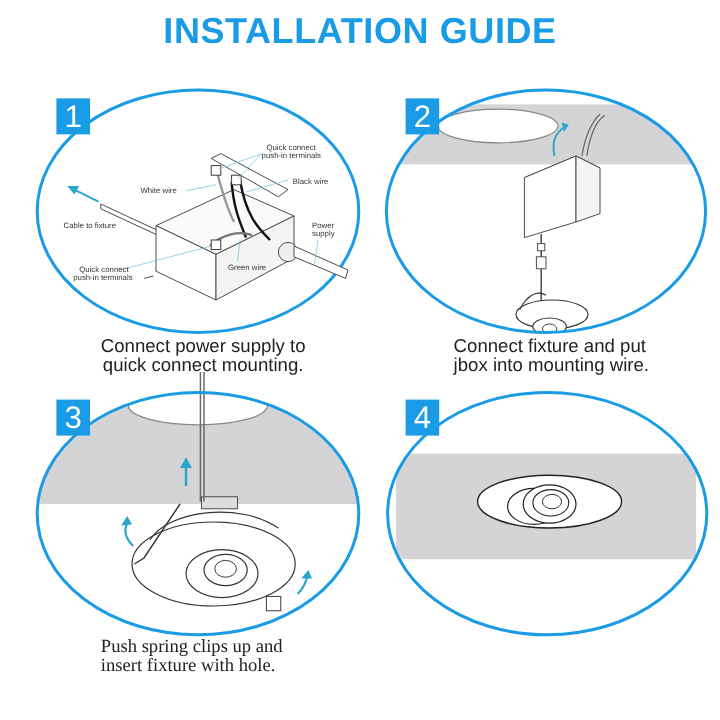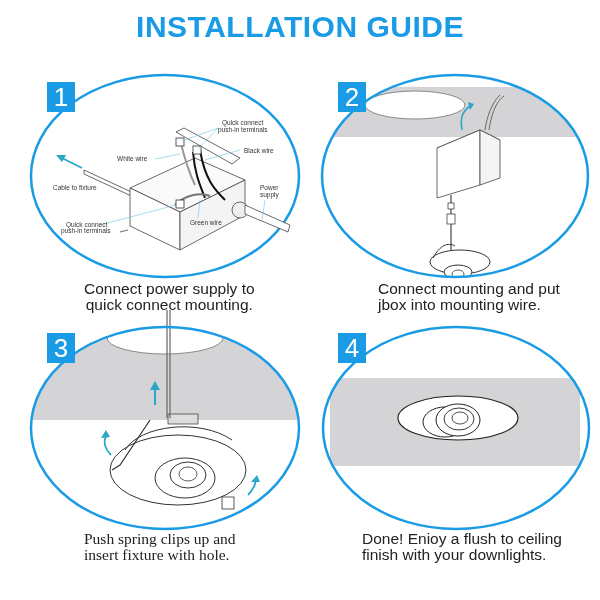--- a/index.html
+++ b/index.html
@@ -100,21 +100,21 @@
 
       <ellipse cx="460" cy="262" rx="30" ry="12" fill="#fff" stroke="#333" stroke-width="1"></ellipse>
       <ellipse cx="458" cy="272" rx="14" ry="7" fill="#fff" stroke="#333" stroke-width="1"></ellipse>
       <ellipse cx="458" cy="274" rx="6" ry="4" fill="#fff" stroke="#333" stroke-width="0.8"></ellipse>
       <path d="M433 258 C440 245 448 242 455 246" stroke="#333" stroke-width="1" fill="none"></path>
     </g>
     <ellipse cx="455" cy="176" rx="133" ry="101" fill="none" stroke="#1a9be6" stroke-width="2.5"></ellipse>
   </svg>
   <div class="badge" style="left:338px;top:82px;">2</div>
   <div class="caption" style="left:378px;top:281px;">
-    <div>Connect mounting and put</div>
+    <div>Connect fixture and put</div>
     <div>jbox into mounting wire.</div>
   </div>
 </div>
 
 <div class="panel" style="left:0;top:0;width:600px;height:600px;">
   <svg width="300" height="560">
     <defs>
       <clipPath id="clip3">
           <ellipse cx="165" cy="428" rx="134" ry="101"></ellipse>
         </clipPath>
@@ -164,17 +164,13 @@
       <rect x="330" y="378" width="250" height="88" fill="#d4d4d6"></rect>
       <ellipse cx="458" cy="418" rx="60" ry="22" fill="#fff" stroke="#222" stroke-width="1.2"></ellipse>
       <ellipse cx="445" cy="422" rx="22" ry="15" fill="#fff" stroke="#222" stroke-width="1"></ellipse>
       <ellipse cx="458" cy="420" rx="22" ry="16" fill="#fff" stroke="#222" stroke-width="1"></ellipse>
       <ellipse cx="459" cy="419" rx="15" ry="11" fill="#fff" stroke="#222" stroke-width="0.9"></ellipse>
       <ellipse cx="460" cy="418" rx="8" ry="6" fill="#fff" stroke="#222" stroke-width="0.8"></ellipse>
     </g>
     <ellipse cx="456" cy="428" rx="133" ry="101" fill="none" stroke="#1a9be6" stroke-width="2.5"></ellipse>
   </svg>
   <div class="badge" style="left:338px;top:333px;">4</div>
-  <div class="caption" style="left:362px;top:531px;">
-    <div>Done! Enioy a flush to ceiling</div>
-    <div>finish with your downlights.</div>
-  </div>
 </div>
 
 </body></html>

